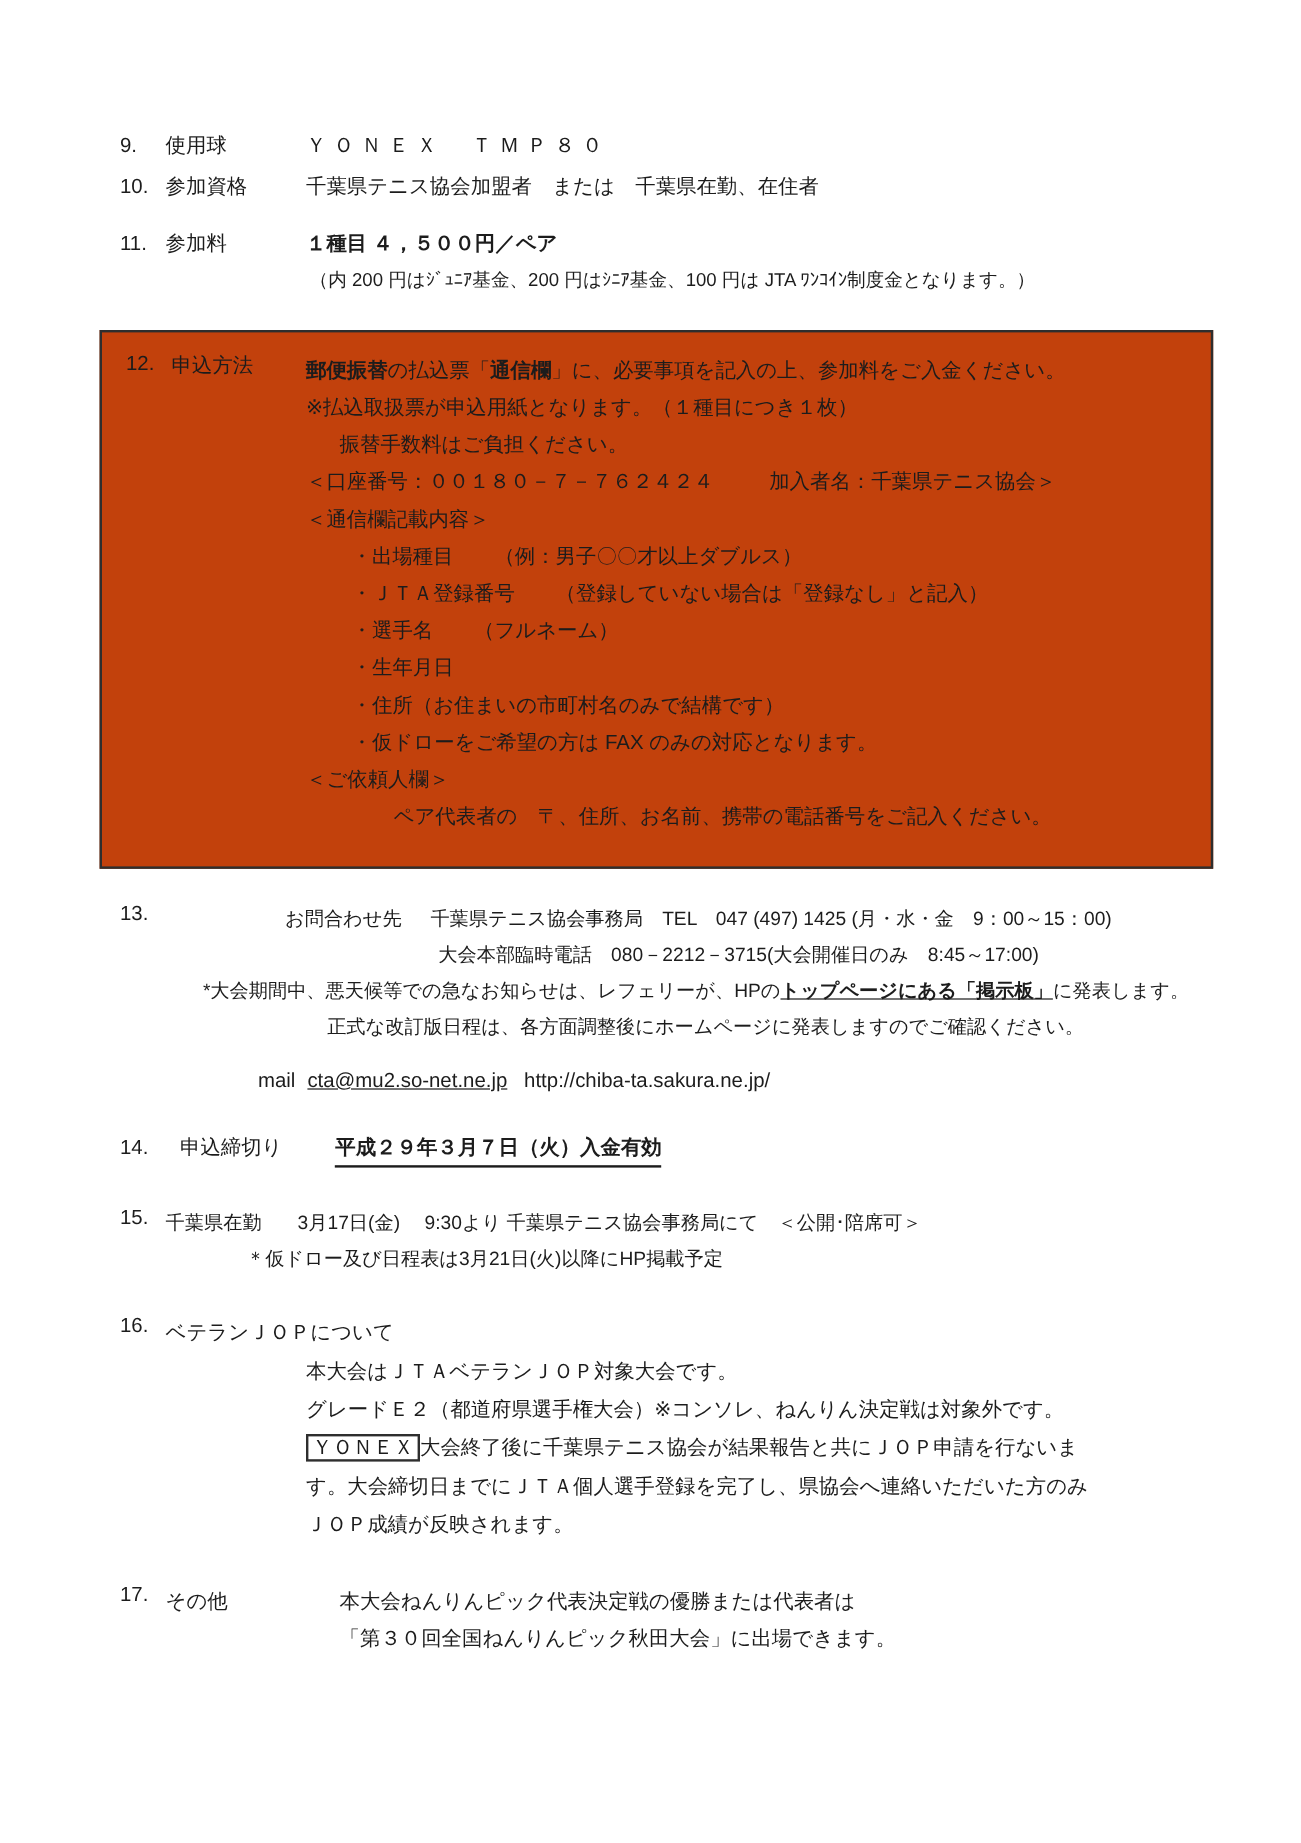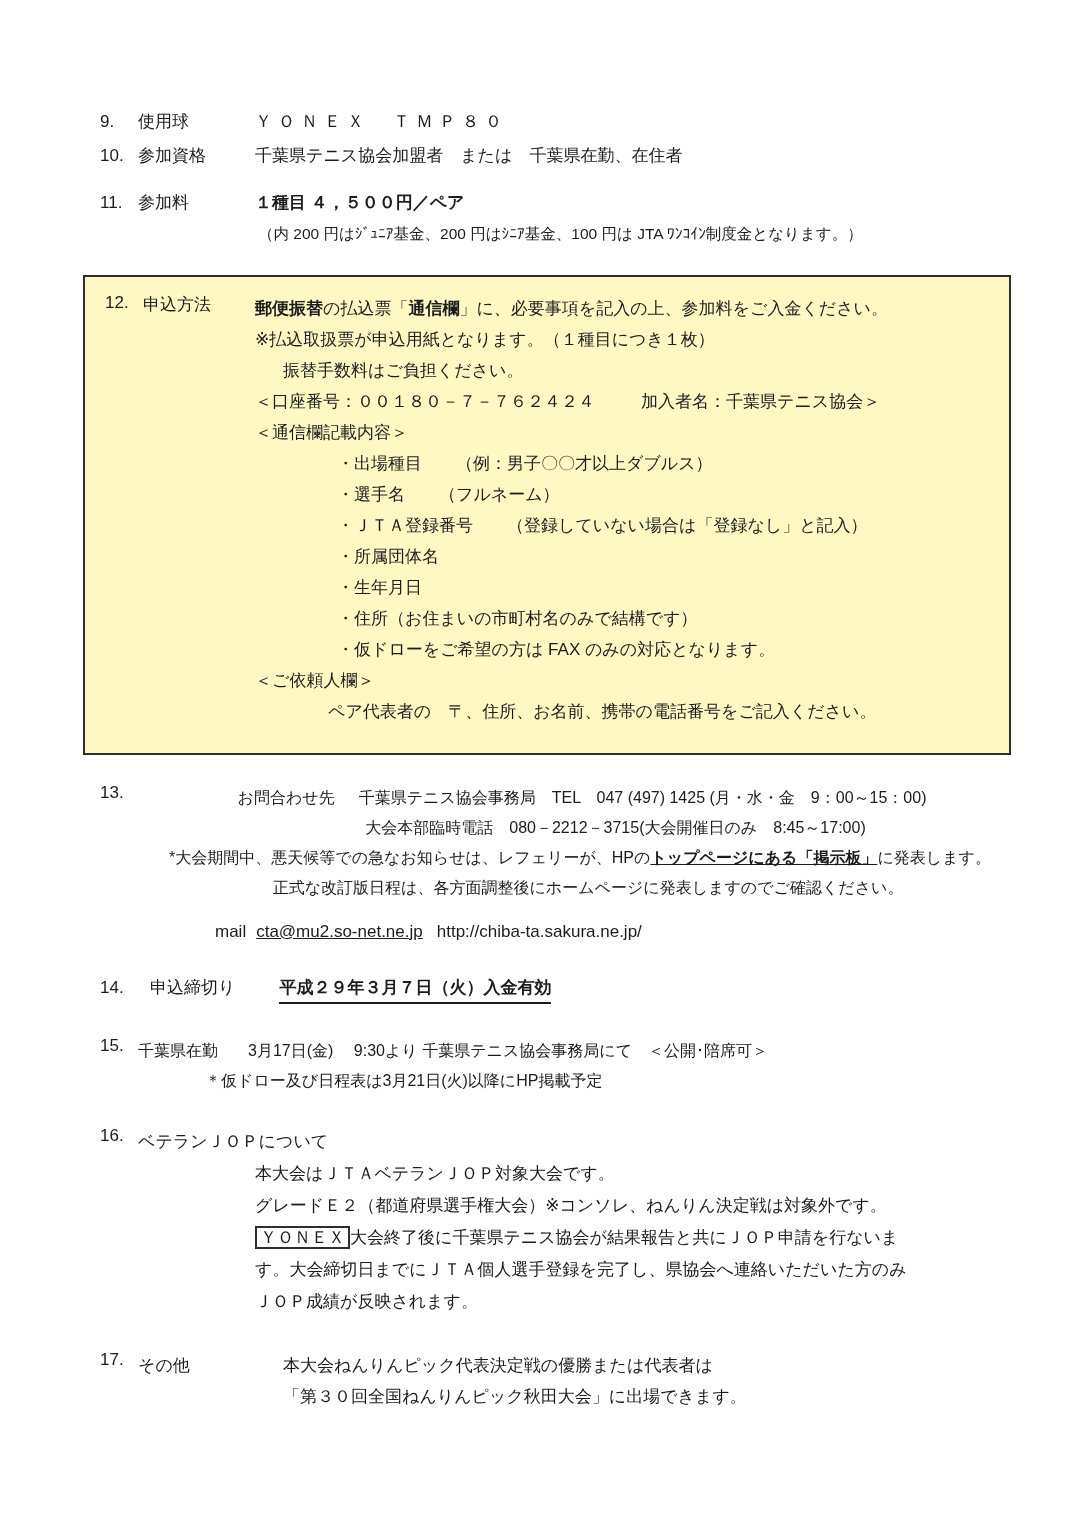--- a/index.html
+++ b/index.html
@@ -27,26 +27,26 @@
   .item10 { margin-top:10px; }
   .item11 { margin-top:23px; line-height:24px; }
   .item11-note { margin-top:8px; margin-left:158px; font-size:15.5px; line-height:22px; }
 
   .boxed-section {
     margin-top:30px;
     margin-left:-17px;
     width:884px;
     border:2px solid #2e2e2e;
     padding:16px 20px 26px 20px;
-    background:#fef9c3;
+    background:#c2410c;
   }
   .boxed-section .num { flex:0 0 38px; }
   .boxed-section .label-fixed { flex:0 0 112px; }
   .indent-1 { margin-left:28px; }
-  .bullet { margin-left:82px; }
+  .bullet { margin-left:38px; }
   .requester-note { margin-left:73px; }
   .acct-holder { margin-left:46px; }
 
   .item13 { margin-top:28px; }
   .item13 .line { line-height:30px; font-size:16px;text-align:center; }
   .item13-office { margin-left:24px; }
   .item13-line2 { margin-left:67px; }
   .item13-line3 { margin-left:-4px; }
   .item13-line4 { margin-left:12px; }
   .em-underline { font-weight:bold; text-decoration:underline; }
@@ -103,23 +103,22 @@
       <div class="row">
         <span class="num">12.</span>
         <span class="label-fixed">申込方法</span>
         <div class="col">
           <div class="line"><b>郵便振替</b><span>の払込票「</span><b>通信欄</b><span>」に、必要事項を記入の上、参加料をご入金ください。</span></div>
           <div class="line">※払込取扱票が申込用紙となります。（１種目につき１枚）</div>
           <div class="line indent-1">振替手数料はご負担ください。</div>
           <div class="line"><span>＜口座番号：００１８０－７－７６２４２４</span><span class="acct-holder">加入者名：千葉県テニス協会＞</span></div>
           <div class="line">＜通信欄記載内容＞</div>
           <div class="line bullet">・出場種目　　（例：男子〇〇才以上ダブルス）</div>
+          <div class="line bullet">・ＪＴＡ登録番号　　（登録していない場合は「登録なし」と記入）</div>
           <div class="line bullet">・選手名　　（フルネーム）</div>
-          <div class="line bullet">・ＪＴＡ登録番号　　（登録していない場合は「登録なし」と記入）</div>
-          <div class="line bullet">・所属団体名</div>
           <div class="line bullet">・生年月日</div>
           <div class="line bullet">・住所（お住まいの市町村名のみで結構です）</div>
           <div class="line bullet">・仮ドローをご希望の方は FAX のみの対応となります。</div>
           <div class="line">＜ご依頼人欄＞</div>
           <div class="line requester-note">ペア代表者の　〒、住所、お名前、携帯の電話番号をご記入ください。</div>
         </div>
       </div>
     </div>
 
     <div class="row item13">

